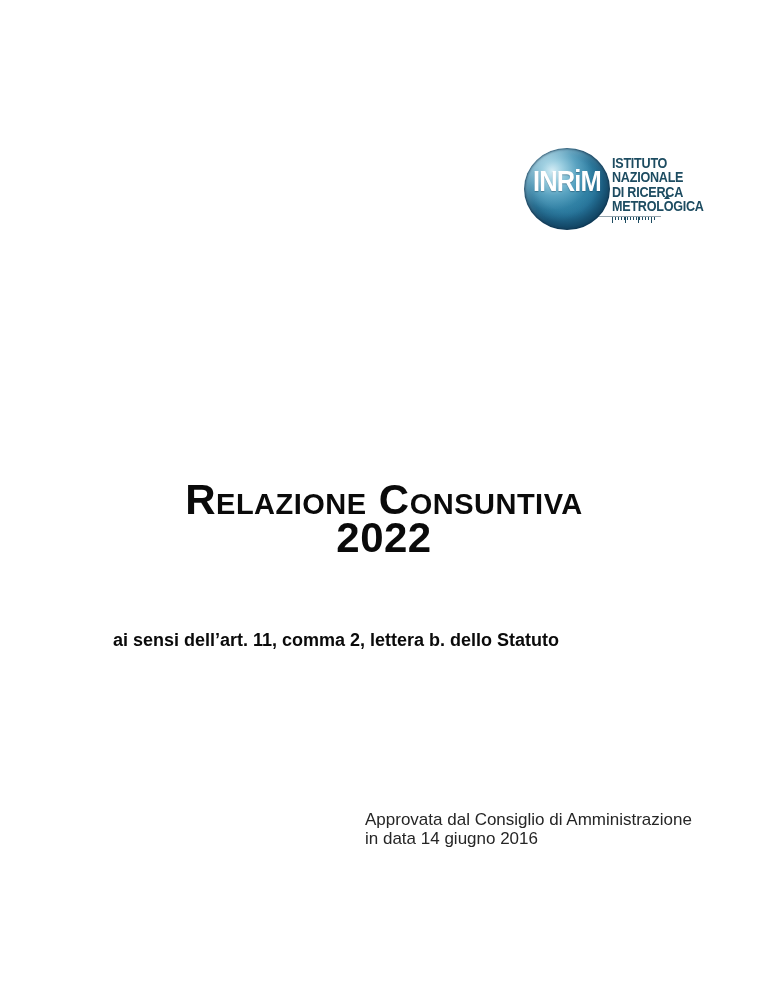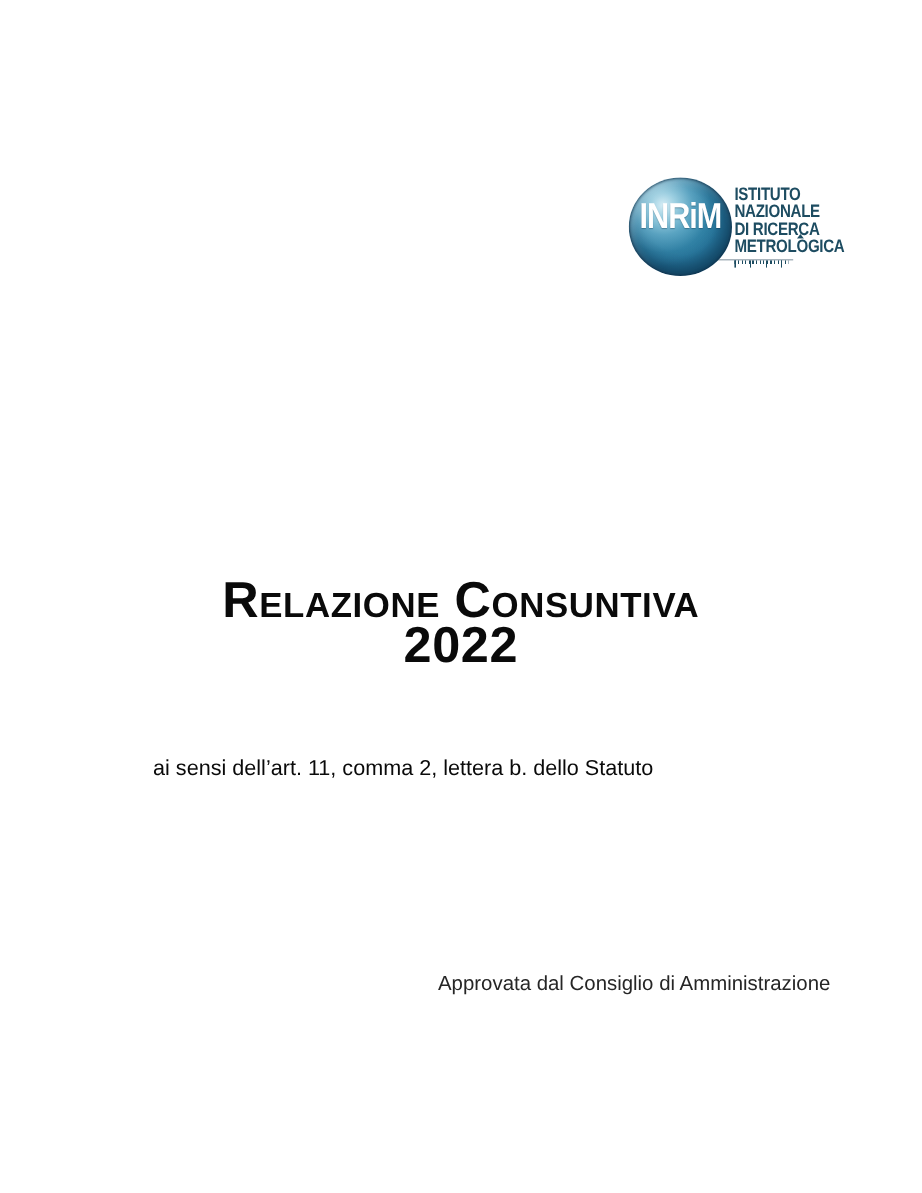--- a/index.html
+++ b/index.html
@@ -74,21 +74,21 @@
     position:absolute;left:0;top:465px;width:768px;
     text-align:center;
     font-weight:bold;font-size:42px;line-height:38px;
     letter-spacing:.5px;
     color:var(--title_color,#0a0a0a);
     font-variant:small-caps;
   }
   .subtitle{
     position:absolute;left:0;top:614px;width:672px;
     text-align:center;
-    font-weight:normal;font-size:18px;line-height:21px;
+    font-weight:bold;font-size:18px;line-height:21px;
     color:var(--title_color,#0a0a0a);
   }
 
   
   .approval{
     position:absolute;left:365px;top:794px;
     font-size:17px;line-height:19px;
     color:var(--body_text,#262626);
   }
 </style>
@@ -113,15 +113,16 @@
 
   <div class="title-block">
     <div>Relazione Consuntiva</div>
     <div>2022</div>
   </div>
 
   <div class="subtitle">ai sensi dell’art. 11, comma 2, lettera b. dello Statuto</div>
 
   <div class="approval">
     <div>Approvata dal Consiglio di Amministrazione</div>
+    <div>in data 14 giugno 2016</div>
   </div>
 
 </div>
 
 </body></html>

